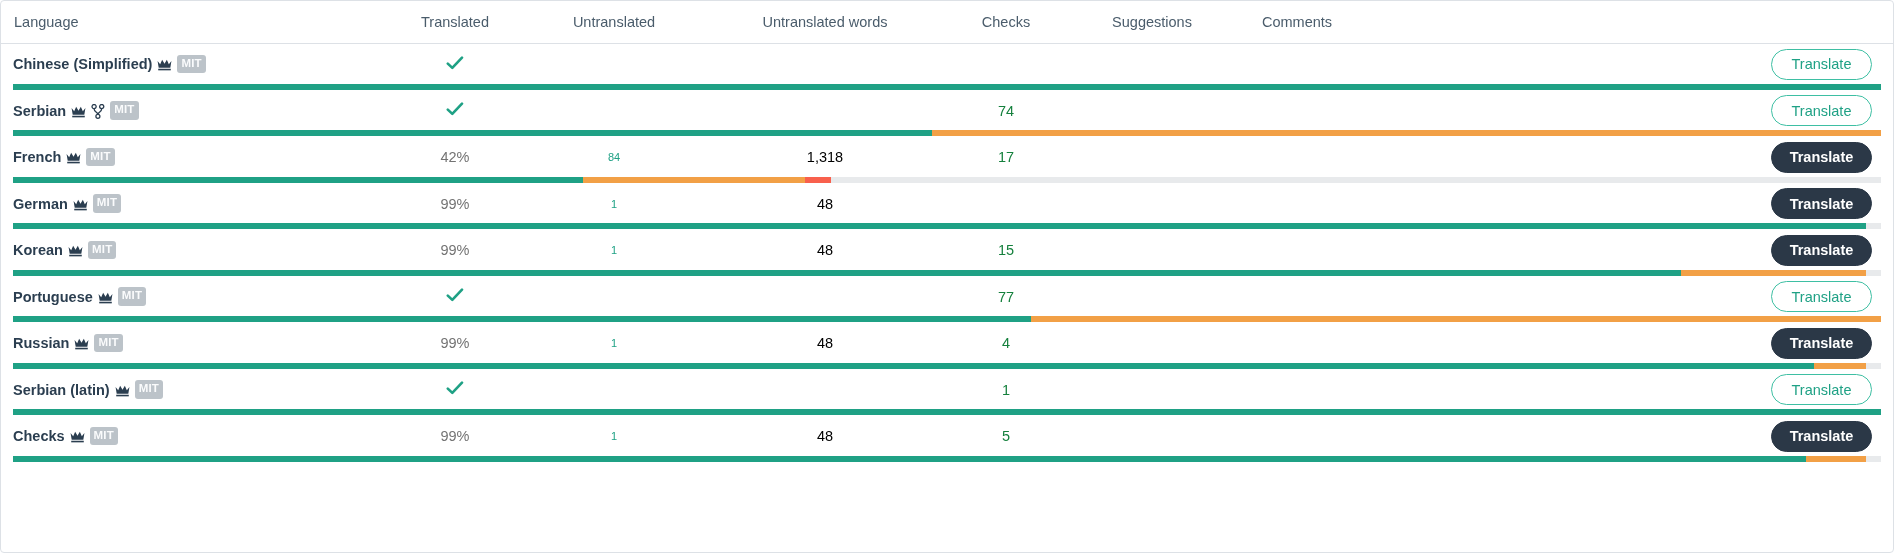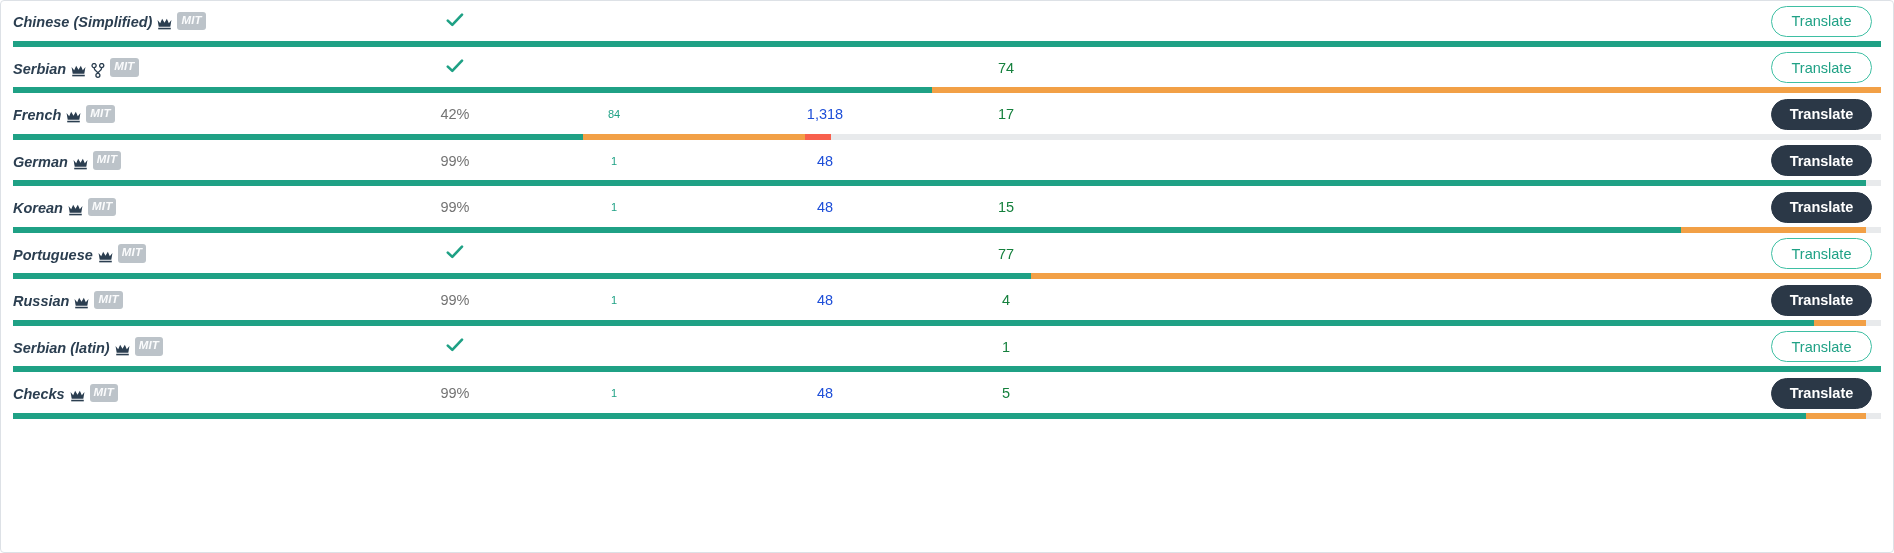--- a/index.html
+++ b/index.html
@@ -55,31 +55,30 @@
   .row-inner {
     display: flex;
     align-items: center;
     height: 38px;
     padding-top: 2px;
   }
 
   .c-lang {
     width: 378px;
     display: flex;
-    align-items: flex-end;
+    align-items: center;
     gap: 5px;
     font-size: 14.5px;
     font-weight: 700;
     color: #2b3e50;
     white-space: nowrap;
-    font-style: italic;
   }
   .c-translated { width: 128px; text-align: center; font-size: 14.5px; color: #737373; }
   .c-untrans    { width: 190px; text-align: center; font-size: 11px; color: #1fa185; }
-  .c-untranswd  { width: 232px; text-align: center; font-size: 14.5px; color: #1d4ed8; }
+  .c-untranswd  { width: 232px; text-align: center; font-size: 14.5px; color: #000000; }
   .c-checks     { width: 130px; text-align: center; font-size: 14.5px; color: #15803d; }
   .c-sugg       { width: 162px; text-align: center; font-size: 14.5px; color: #1fa185; }
   .c-comments   { width: 128px; text-align: center; font-size: 14.5px; color: #1fa185; }
   .c-spacer     { flex: 1 1 auto; }
 
   .c-btn {
     width: 110px;
     display: flex;
     justify-content: flex-start;
     padding-right: 24px;
@@ -161,20 +160,30 @@
   .seg-green { background: #1fa185; }
   .seg-orange{ background: #f2a046; }
   .seg-red   { background: #f8604d; }
   .seg-gray  { background: #e8eaec; }
 </style>
 </head>
 <body>
 
 <div class="card">
 
+  <div class="thead">
+    <div class="th th-lang">Language</div>
+    <div class="th th-translated">Translated</div>
+    <div class="th th-untrans">Untranslated</div>
+    <div class="th th-untranswd">Untranslated words</div>
+    <div class="th th-checks">Checks</div>
+    <div class="th th-sugg">Suggestions</div>
+    <div class="th th-comments">Comments</div>
+    <div class="th th-spacer"></div>
+  </div>
 
   <div class="rows" id="rows-container">
       <div class="row">
         <div class="row-inner">
           <div class="c-lang">
             <span>Chinese (Simplified)</span>
             <span class="crown-icon">
               <svg viewBox="0 0 16 14" width="15" height="14" xmlns="http://www.w3.org/2000/svg">
                 <path fill="#2b3e50" d="M0.6 2.6 L3.4 6.3 L5.5 1.4 L8 5.6 L10.5 1.4 L12.6 6.3 L15.4 2.6 L14.2 10.0 L1.8 10.0 Z"></path>
                 <rect x="1.3" y="11.0" width="13.4" height="1.7" fill="#2b3e50"></rect>

